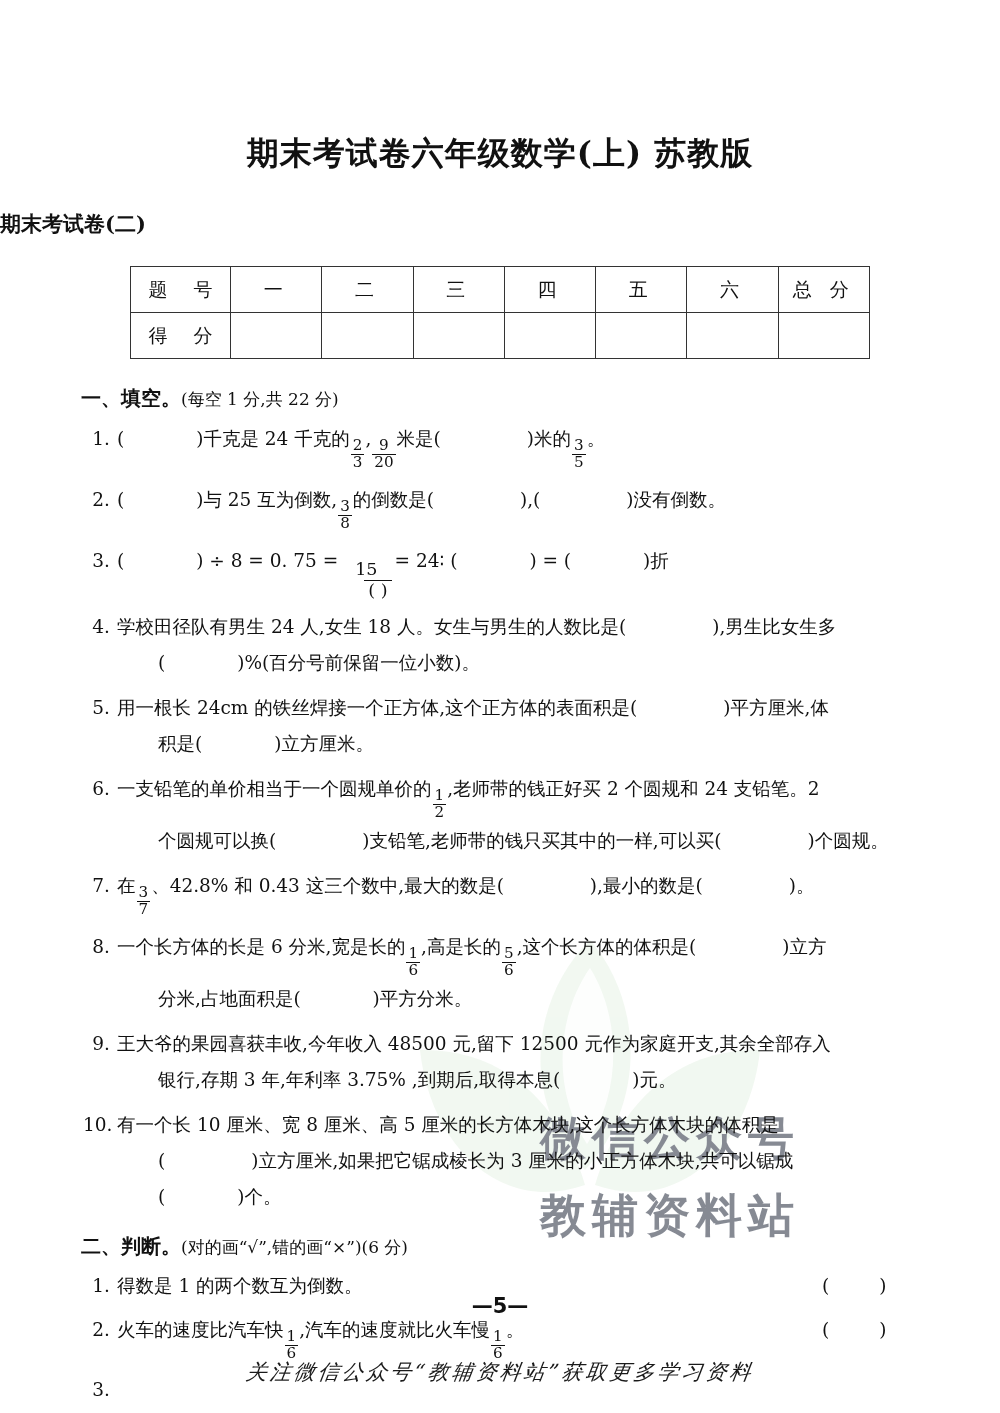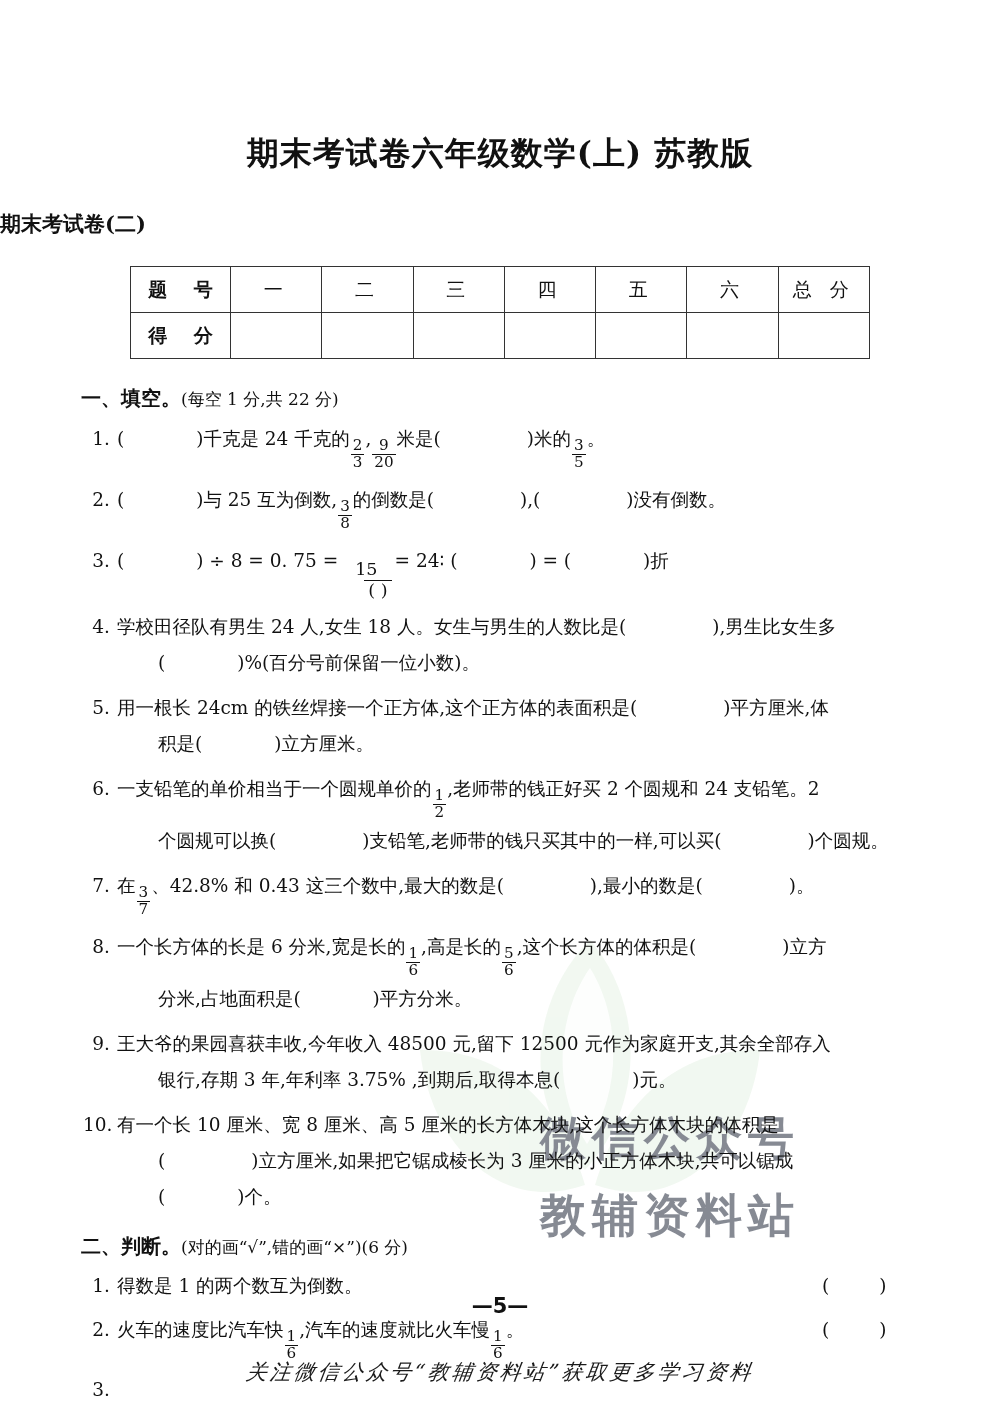--- a/index.html
+++ b/index.html
@@ -64,21 +64,21 @@
   }
   table.score-table td {
     border: 1px solid #333;
     height: 46px;
     text-align: center;
     vertical-align: middle;
     font-size: 19px;
     letter-spacing: 6px;
     padding: 0;
   }
-  table.score-table td.hdr { width: 100px; letter-spacing: 10px; text-indent: 10px; font-weight: bold; }
+  table.score-table td.hdr { width: 100px; letter-spacing: 10px; text-indent: 10px; }
   table.score-table td.total { letter-spacing: 6px; }
   table.score-table td.blank { }
 
   
   .section {
     margin-top: 26px;
     padding-left: 83px;
     padding-right: 92px;
   }
   .section-title {

